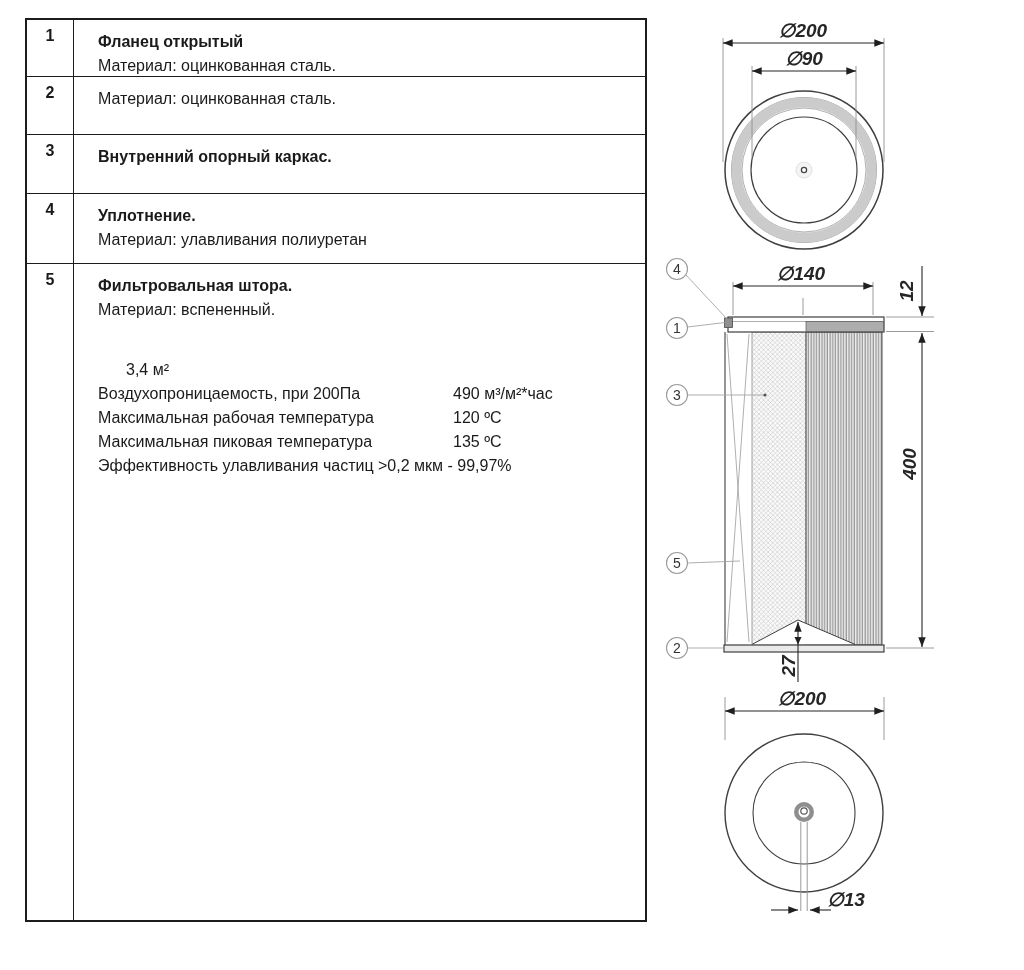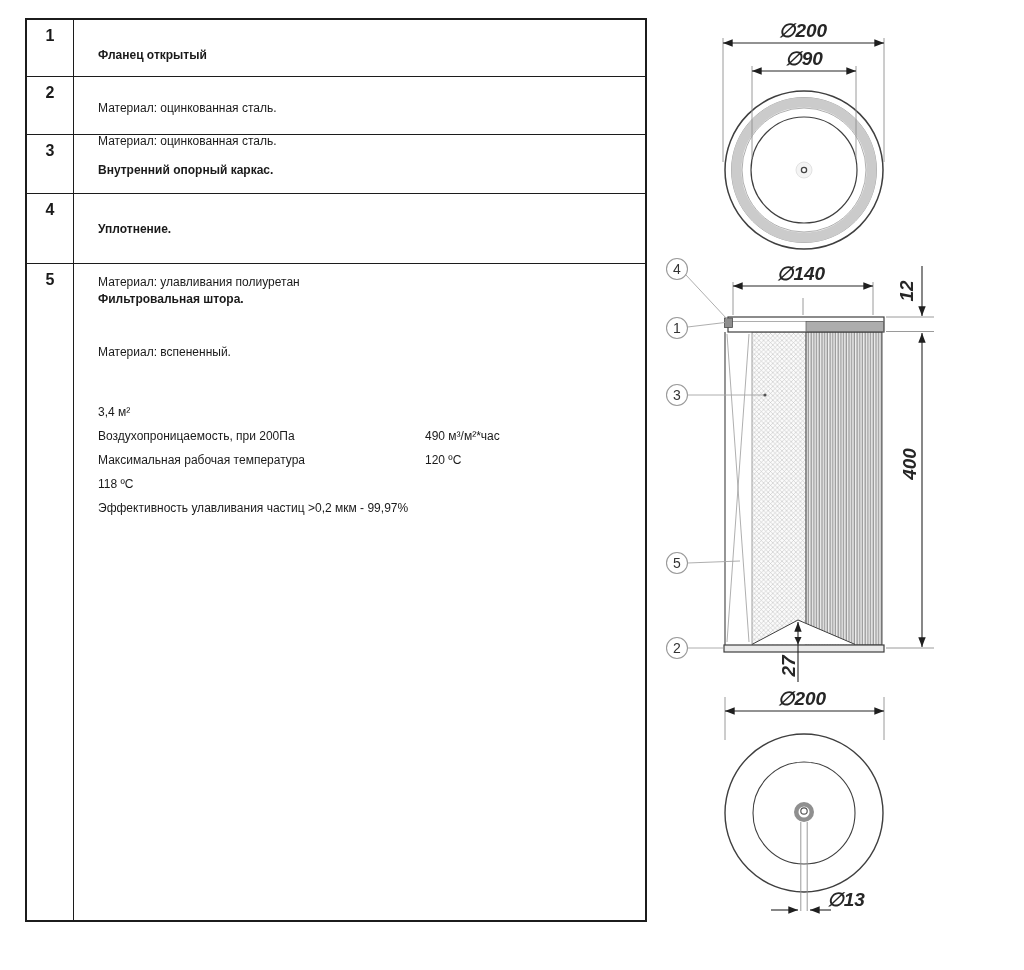--- a/index.html
+++ b/index.html
@@ -14,27 +14,27 @@
     border:2px solid #1c1c1c;box-sizing:border-box;
     display:grid;grid-template-rows:57px 58px 59px 70px 1fr;
     background:#fff;
   }
   .trow{display:grid;grid-template-columns:47px 1fr;border-bottom:1.5px solid #1c1c1c;box-sizing:border-box;}
   .trow:last-child{border-bottom:none;}
   .num-cell{
     border-right:1.5px solid #1c1c1c;box-sizing:border-box;
     font-weight:700;font-size:16px;text-align:center;padding-top:7px;
   }
-  .content-cell{padding:23px 12px 0 24px;font-size:12px;line-height:24px;}
+  .content-cell{padding:10px 12px 0 24px;font-size:16px;line-height:24px;}
   .row-title{font-weight:700;}
-  .row-desc{font-weight:400;margin-top:29px;}
+  .row-desc{font-weight:400;}
   .spec-spacer{height:36px;}
   .spec-row{display:flex;}
   .spec-label{width:327px;flex:none;}
-  .spec-value{flex:none;}
+  .spec-value{flex:none;margin-left:28px;}
   
   svg{position:absolute;left:0;top:0;}
   .outline{stroke:#3f3f3f;fill:none;}
   .thin{stroke:#9a9a9a;fill:none;}
   .dimline{stroke:#262626;stroke-width:1.1;fill:none;}
   .extline{stroke:#8f8f8f;stroke-width:0.9;fill:none;}
   .leader{stroke:#a5a5a5;stroke-width:0.9;fill:none;}
   .dim{font:italic 700 19px "Liberation Sans",sans-serif;fill:#262626;}
   .co-circle{fill:#fff;stroke:#9a9a9a;stroke-width:1.1;}
   .co-num{font:400 14px "Liberation Sans",sans-serif;fill:#333;text-anchor:middle;}
@@ -85,21 +85,22 @@
       </div>
       <div class="spec-row">
         <span class="spec-label">Воздухопроницаемость, при 200Па</span>
         <span class="spec-value">490 м³/м²*час</span>
       </div>
       <div class="spec-row">
         <span class="spec-label">Максимальная рабочая температура</span>
         <span class="spec-value">120 ºС</span>
       </div>
       <div class="spec-row">
-        <span class="spec-value">118 ºС</span>
+        <span class="spec-label">Максимальная пиковая температура</span>
+        <span class="spec-value">135 ºС</span>
       </div>
       <div>Эффективность улавливания частиц &gt;0,2 мкм - 99,97%</div>
     </div>
   </div>
 </div>
 
 <svg width="1024" height="970" viewBox="0 0 1024 970">
   <defs>
     <marker id="arr" markerUnits="userSpaceOnUse" markerWidth="11" markerHeight="9" refX="10.2" refY="4.5" orient="auto-start-reverse">
       <path d="M0.5,0.8 L10.2,4.5 L0.5,8.2 Z" fill="#1f1f1f"></path>

